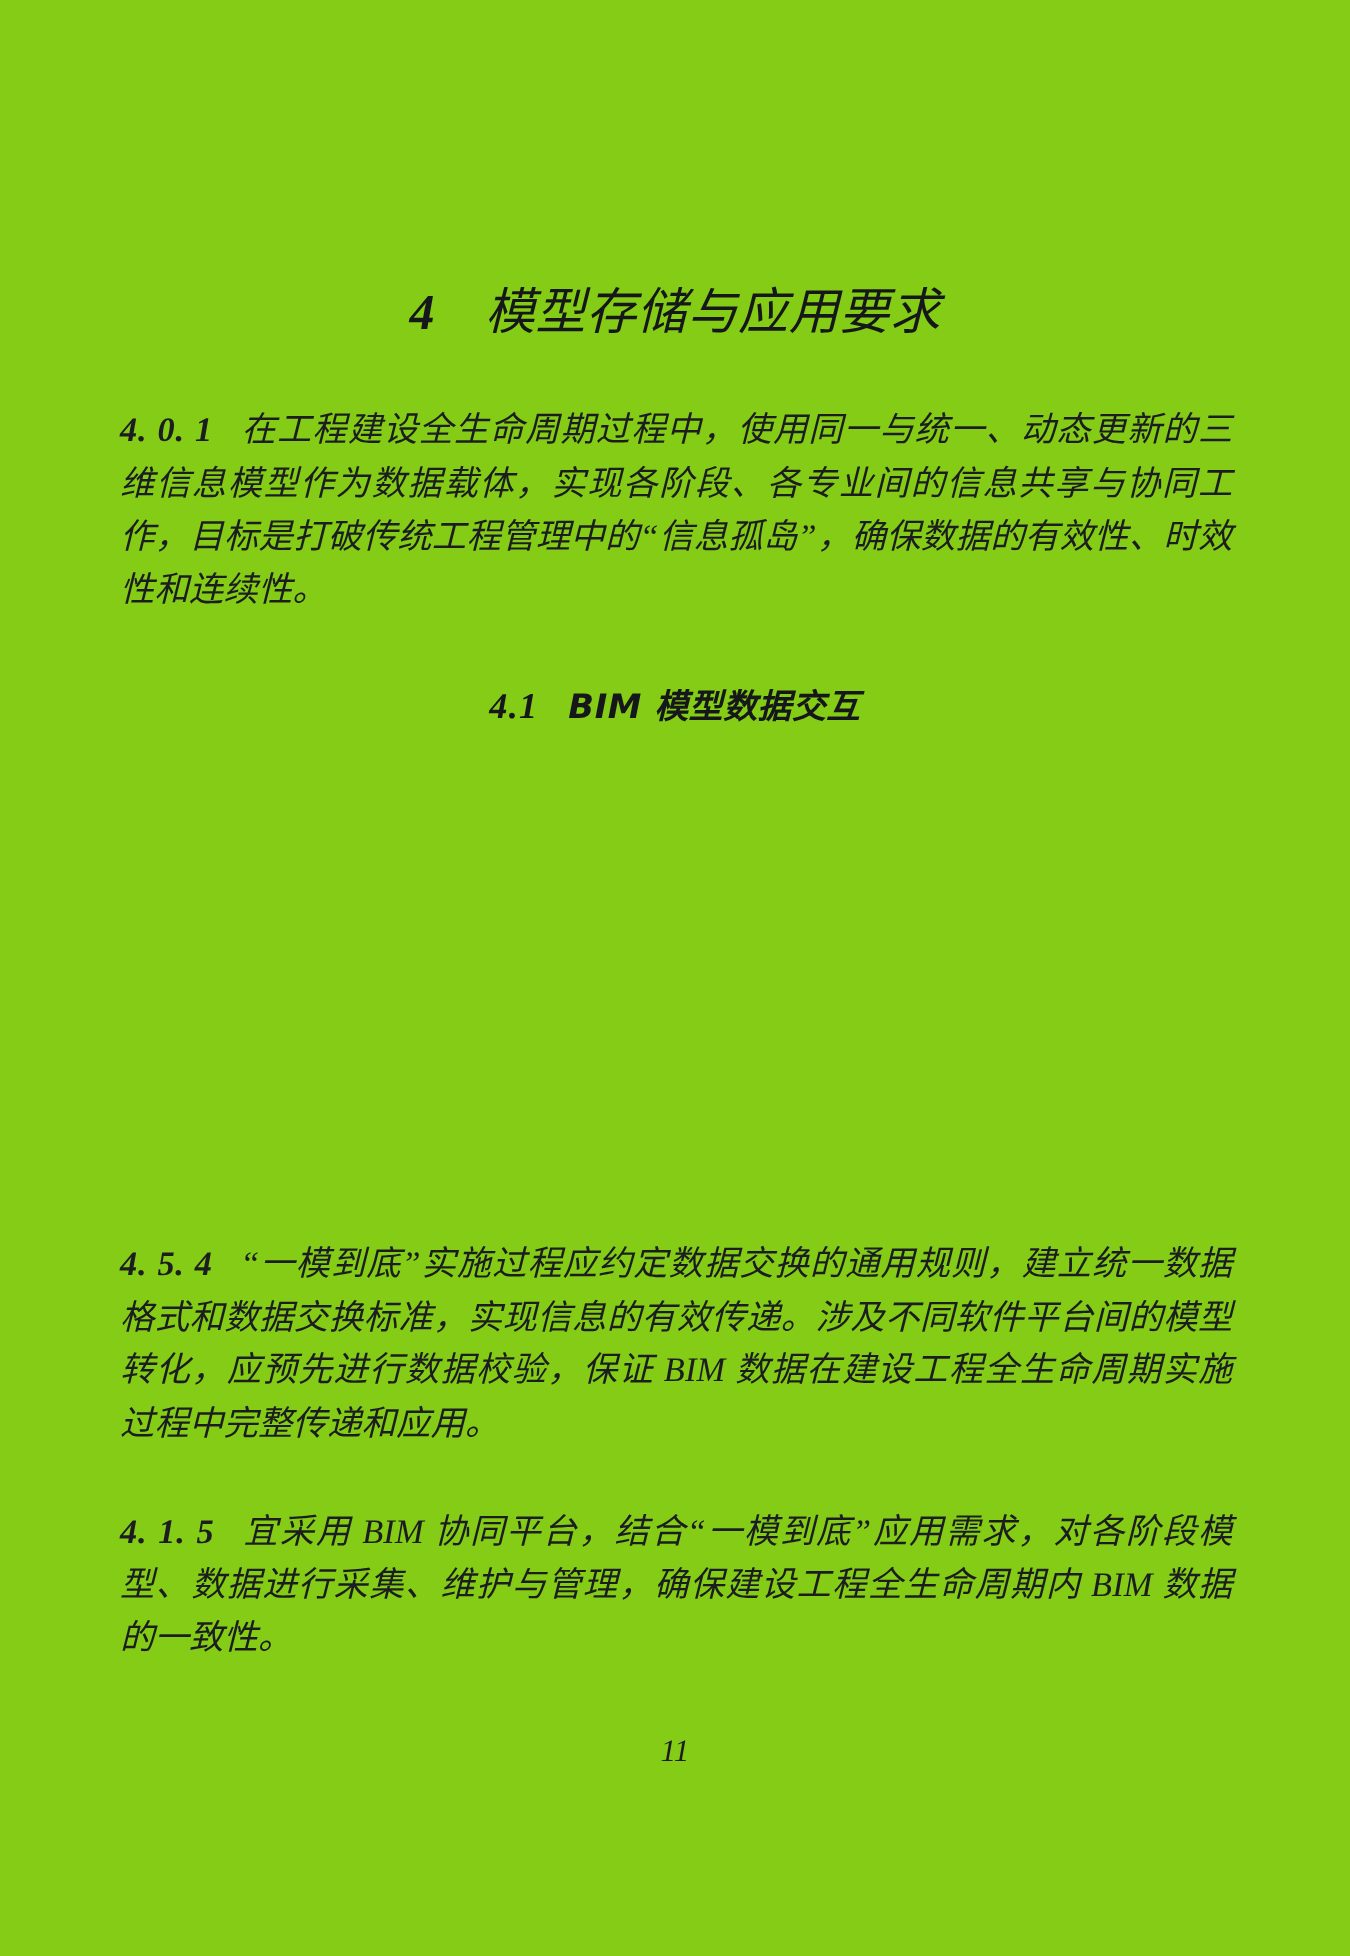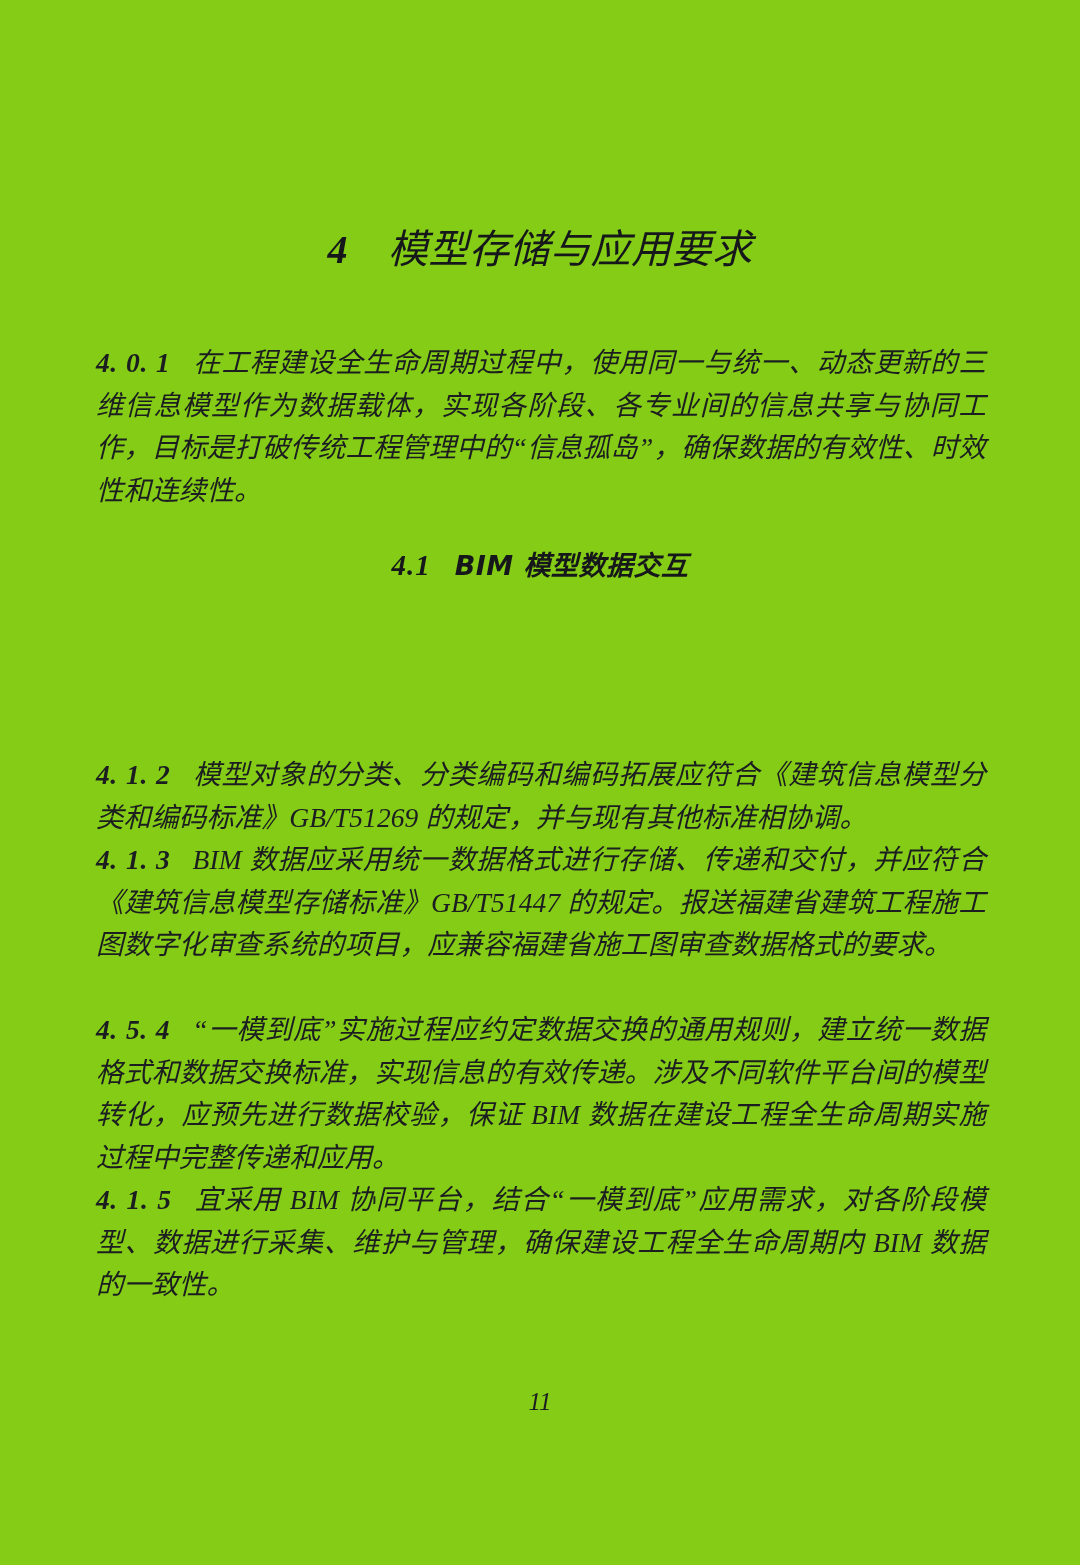--- a/index.html
+++ b/index.html
@@ -73,21 +73,20 @@
     font-size: 27px;
     letter-spacing: 0.5px;
   }
 
   
   .body-col {
     position: absolute;
     left: 96px;
     width: 890px;
     top: 0;
-    margin-top: 19px;
   }
   p.clause {
     margin: 0;
     font-size: 27.5px;
     line-height: 42.6px;
     text-align: justify;
     text-justify: inter-character;
     text-align-last: left;
     letter-spacing: 0.1px;
     color: #1b1d20;
@@ -100,21 +99,21 @@
   }
   p.clause .cno-gap {
     display: inline-block;
     width: 22px;
   }
   .p401 { position: absolute; top: 323px; }
   .p411 { position: absolute; top: 608px; }
   .p412 { position: absolute; top: 735px; }
   .p413 { position: absolute; top: 820px; }
   .p414 { position: absolute; top: 990px; }
-  .p415 { position: absolute; top: 1160px; }
+  .p415 { position: absolute; top: 1204px; }
   .p416 { position: absolute; top: 1288px; }
 
   
   .page-number {
     position: absolute;
     left: 0;
     right: 0;
     top: 1388px;
     text-align: center;
     font-family: "Liberation Serif", "DejaVu Serif", serif;
@@ -129,27 +128,21 @@
 
   <h1 class="chapter-title"><span class="num">4</span><span class="gap"></span><span class="cn">模型存储与应用要求</span></h1>
 
   <div class="body-col p401">
     <p class="clause"><span class="cno">4. 0. 1</span><span class="cno-gap"></span><span class="ctext">在工程建设全生命周期过程中，使用同一与统一、动态更新的三维信息模型作为数据载体，实现各阶段、各专业间的信息共享与协同工作，目标是打破传统工程管理中的“信息孤岛”，确保数据的有效性、时效性和连续性。</span></p>
   </div>
 
   <h2 class="section-title"><span class="num">4.1</span><span class="gap"></span><span class="cn">BIM 模型数据交互</span></h2>
 
 
-  <div class="body-col p412">
-    <p class="clause"><span class="cno">4. 1. 2</span><span class="cno-gap"></span><span class="ctext">模型对象的分类、分类编码和编码拓展应符合《建筑信息模型分类和编码标准》GB/T51269 的规定，并与现有其他标准相协调。</span></p>
-  </div>
 
-  <div class="body-col p413">
-    <p class="clause"><span class="cno">4. 1. 3</span><span class="cno-gap"></span><span class="ctext">BIM 数据应采用统一数据格式进行存储、传递和交付，并应符合《建筑信息模型存储标准》GB/T51447 的规定。报送福建省建筑工程施工图数字化审查系统的项目，应兼容福建省施工图审查数据格式的要求。</span></p>
-  </div>
 
   <div class="body-col p414">
     <p class="clause"><span class="cno">4. 5. 4</span><span class="cno-gap"></span><span class="ctext">“一模到底”实施过程应约定数据交换的通用规则，建立统一数据格式和数据交换标准，实现信息的有效传递。涉及不同软件平台间的模型转化，应预先进行数据校验，保证 BIM 数据在建设工程全生命周期实施过程中完整传递和应用。</span></p>
   </div>
 
   <div class="body-col p415">
     <p class="clause"><span class="cno">4. 1. 5</span><span class="cno-gap"></span><span class="ctext">宜采用 BIM 协同平台，结合“一模到底”应用需求，对各阶段模型、数据进行采集、维护与管理，确保建设工程全生命周期内 BIM 数据的一致性。</span></p>
   </div>
 
 

